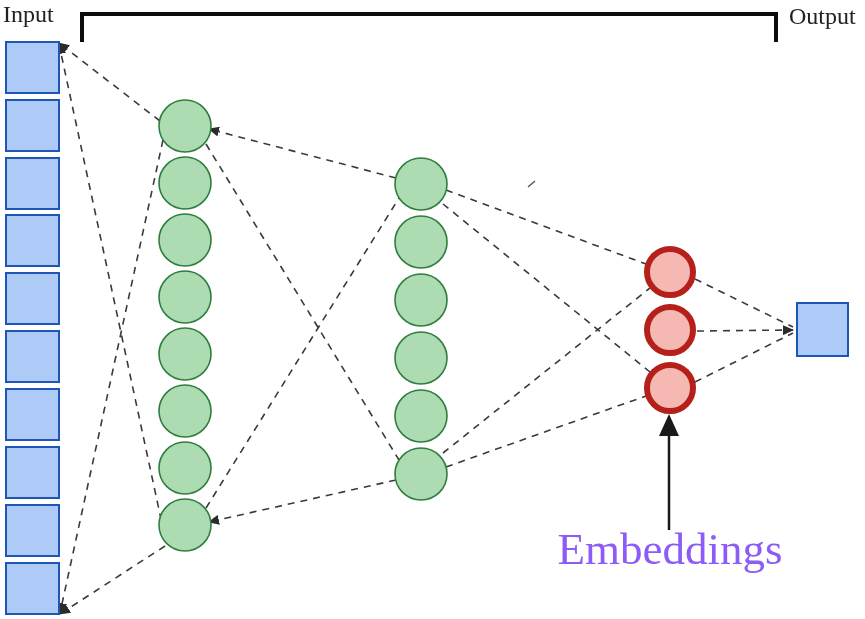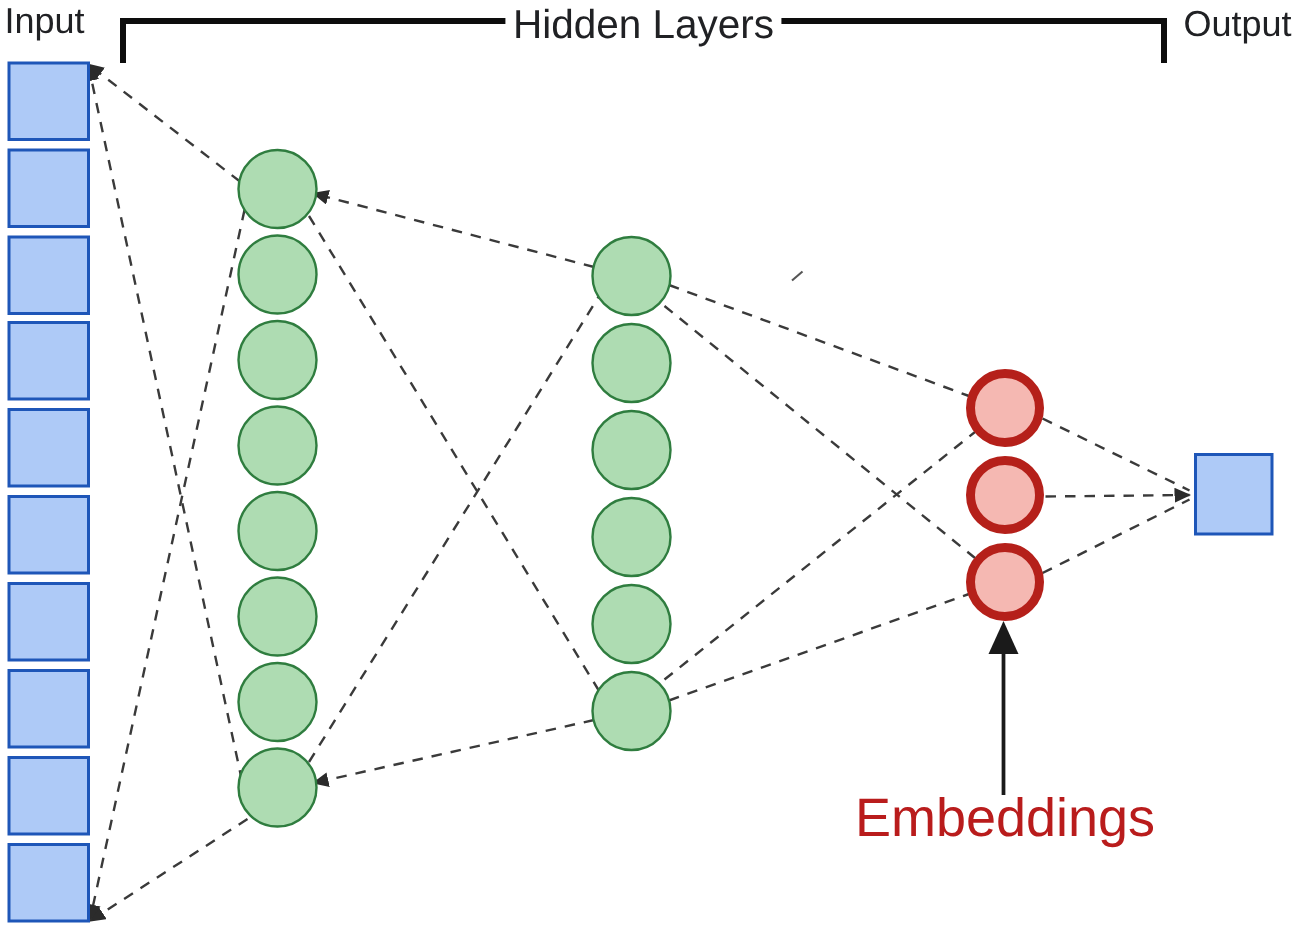--- a/index.html
+++ b/index.html
@@ -1,24 +1,24 @@
 <!DOCTYPE html>
 <html><head>
 <meta charset="utf-8">
 <style>
   html,body{margin:0;padding:0;background:#ffffff;}
   #stage{position:relative;width:865px;height:619px;background:#ffffff;overflow:hidden;
-         font-family:Liberation Sans, sans-serif;}
+         font-family:Liberation Serif, serif;}
   #diagram-svg{position:absolute;left:0;top:0;}
   .lbl{position:absolute;color:#202124;line-height:1.15;white-space:nowrap;}
   .lbl-input{left:3px;top:1px;font-size:24px;}
   .lbl-hidden{left:429px;top:1px;font-size:27px;transform:translateX(-50%);
               background:#ffffff;padding:0 5px;}
   .lbl-output{left:789px;top:3px;font-size:24px;}
-  .lbl-embeddings{left:670px;top:524px;font-size:36px;transform:translateX(-50%);color:#b91c1c;}
+  .lbl-embeddings{left:670px;top:524px;font-size:45px;transform:translateX(-50%);color:#8b5cf6;}
 </style>
 </head>
 <body>
 
 <div id="stage">
   <svg id="diagram-svg" width="865" height="619" viewBox="0 0 865 619">
     <defs>
       <marker id="arrowhead" markerUnits="userSpaceOnUse" markerWidth="12" markerHeight="10" refX="10" refY="5" orient="auto">
         <path d="M0,0 L11,5 L0,10 z" fill="#2b2b2b"></path>
       </marker>
@@ -72,16 +72,15 @@
         <rect x="797" y="303" width="51" height="53" fill="#aecaf7" stroke="#1e56b8" stroke-width="2"></rect>
       </g>
     <g id="g-extras">
         <path d="M82,42 L82,14 L776,14 L776,42" fill="none" stroke="#0d0d0d" stroke-width="4"></path>
         <line x1="669" y1="530" x2="669" y2="434" stroke="#1a1a1a" stroke-width="2.5"></line>
         <polygon points="669,414 659,436 679,436" fill="#1a1a1a"></polygon>
       </g>
   </svg>
 
   <div class="lbl lbl-input">Input</div>
-  <div class="lbl lbl-hidden">Hidden Layers</div>
   <div class="lbl lbl-output">Output</div>
   <div class="lbl lbl-embeddings">Embeddings</div>
 </div>
 
 </body></html>

